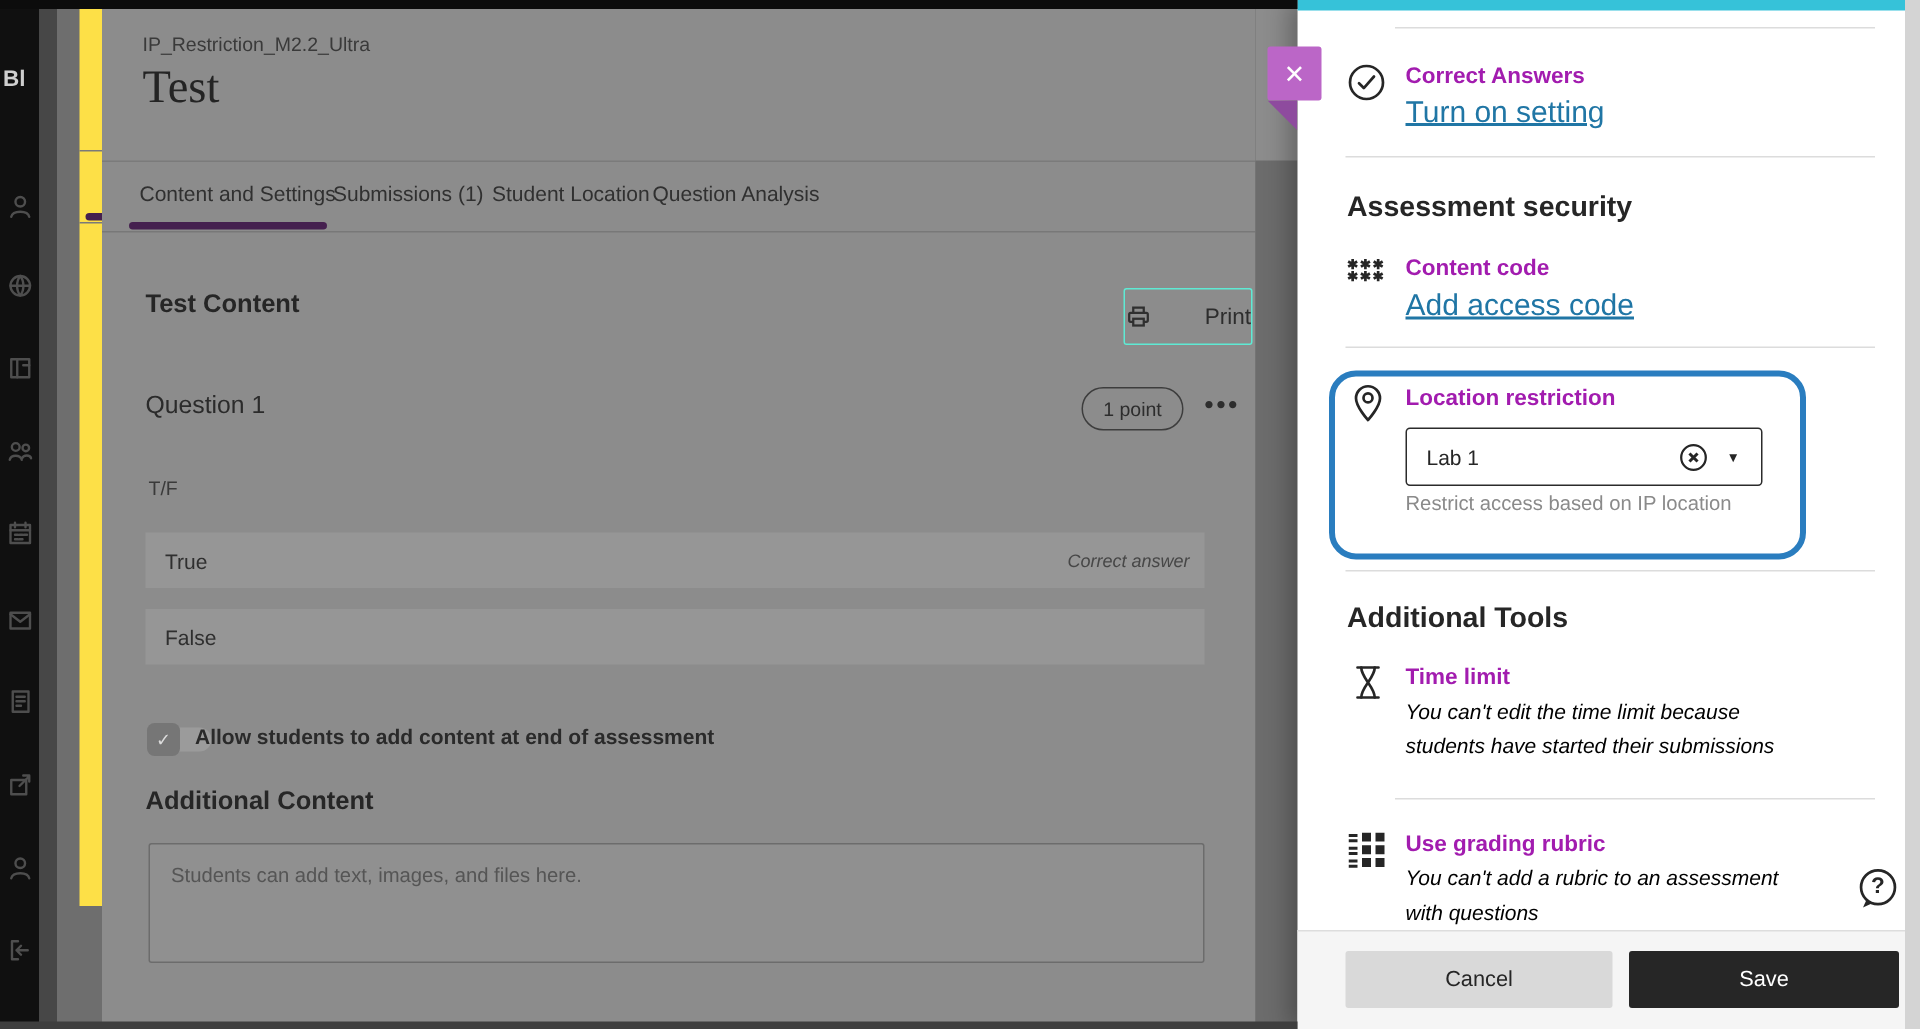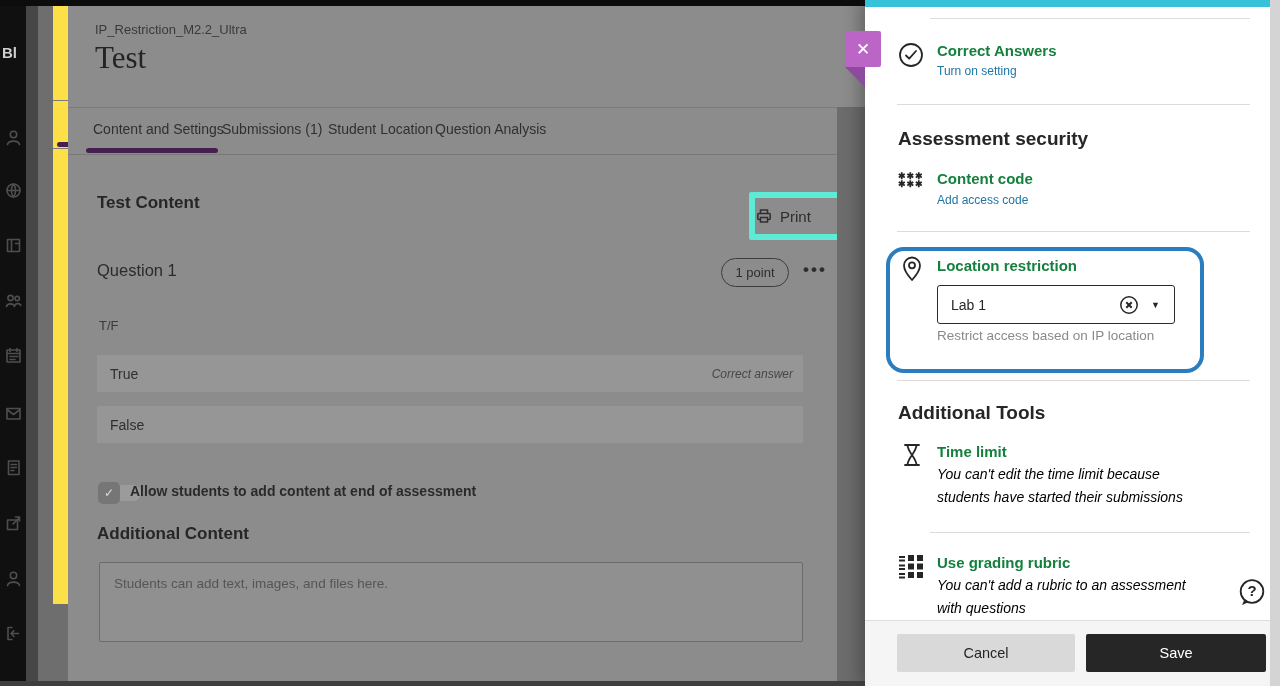--- a/index.html
+++ b/index.html
@@ -23,44 +23,44 @@
 
   
   #card{left:68px;top:6px;width:769px;height:680px;background:#8c8c8c;color:#2e2e2e;}
   #card .crumb{left:27px;top:16px;font-size:13px;color:#3a3a3a;}
   #card .title{left:27px;top:34px;font-family:"Liberation Serif",serif;font-size:31px;color:#242424;}
   #card .hdrline{left:0;right:0;top:101px;background:#7b7b7b;}
   .tab{position:absolute;top:115px;font-size:14px;color:#303030;}
   #tabline{left:0;right:0;top:148px;background:#787878;}
   #tabunder{left:18px;top:142px;width:132px;height:5px;border-radius:3px;}
   .h2{position:absolute;font-size:17px;font-weight:bold;color:#262626;}
-  #printbtn{left:681px;top:186px;width:84px;height:36px;border:6px solid #5eead4;border-radius:2px;
-            display:flex;align-items:center;justify-content:flex-start;gap:7px;font-size:15px;color:#2d2d2d;}
+  #printbtn{left:681px;top:186px;width:84px;height:36px;border:1px solid #5eead4;border-radius:2px;
+            display:flex;align-items:center;justify-content:space-between;gap:7px;font-size:15px;color:#2d2d2d;}
   .q1{left:29px;top:255px;font-size:16.5px;color:#2b2b2b;}
   #pill{left:653px;top:252px;width:66px;height:27px;border:1.5px solid #3d3d3d;border-radius:15px;
         display:flex;align-items:center;justify-content:center;font-size:13px;color:#2d2d2d;}
   #dots{left:735px;top:254px;font-size:17px;font-weight:bold;letter-spacing:2px;color:#2d2d2d;}
   .stem{left:31px;top:312px;font-size:13px;color:#3a3a3a;}
   .arow{position:absolute;left:29px;width:706px;height:37px;background:#969696;
         display:flex;align-items:center;font-size:14px;color:#2f2f2f;}
   .arow .alabel{margin-left:13px;}
   .arow .anote{margin-left:auto;margin-right:10px;font-style:italic;font-size:12px;color:#474747;}
   #toggle{left:31px;top:479px;width:42px;height:16px;background:#9b9b9b;border-radius:8px;}
   #toggle .thumb{position:absolute;left:-1px;top:-3px;width:22px;height:22px;background:#767676;
                  border-radius:5px;display:flex;align-items:center;justify-content:center;
                  color:#dcdcdc;font-size:12px;}
   #toglabel{left:62px;top:477px;font-size:14px;font-weight:600;color:#2a2a2a;}
   #editor{left:31px;top:556px;width:702px;height:78px;background:#909090;border:1px solid #6c6c6c;border-radius:2px;}
   #editor .ph{position:absolute;left:14px;top:13px;font-size:13.5px;color:#555;}
 
   
   #panel{left:865px;top:0;width:405px;height:686px;background:#fff;box-shadow:-5px 0 16px rgba(0,0,0,.3);color:#262626;}
   #teal{left:0;top:0;width:405px;height:7px;}
-  .ptitle{position:absolute;left:72px;font-size:15px;font-weight:bold;color:#15803d;}
-  .plink{position:absolute;left:72px;font-size:12px;cursor:pointer;}
+  .ptitle{position:absolute;left:72px;font-size:15px;font-weight:bold;color:#a21caf;}
+  .plink{position:absolute;left:72px;font-size:20px;text-decoration:underline;cursor:pointer;}
   .pheading{position:absolute;left:33px;font-size:19px;font-weight:600;color:#262626;}
   .pnote{position:absolute;left:72px;font-size:14px;font-style:italic;color:#000000;}
   .picon svg{stroke:#262626;fill:none;stroke-width:1.8;stroke-linecap:round;stroke-linejoin:round;}
   #bluebox{left:21px;top:247px;width:310px;height:118px;border:4px solid #2a7dbf;border-radius:18px;}
   #select{left:72px;top:285px;width:236px;height:37px;background:#fff;border:1px solid #2b2b2b;border-radius:3px;
           display:flex;align-items:center;font-size:14px;color:#262626;}
   #select .val{margin-left:13px;}
   #select .clear{margin-left:auto;width:20px;height:20px;cursor:pointer;}
   #select .clear svg{stroke:#262626;fill:none;}
   #select .caret{margin:0 14px 0 12px;font-size:9px;color:#262626;cursor:pointer;}

